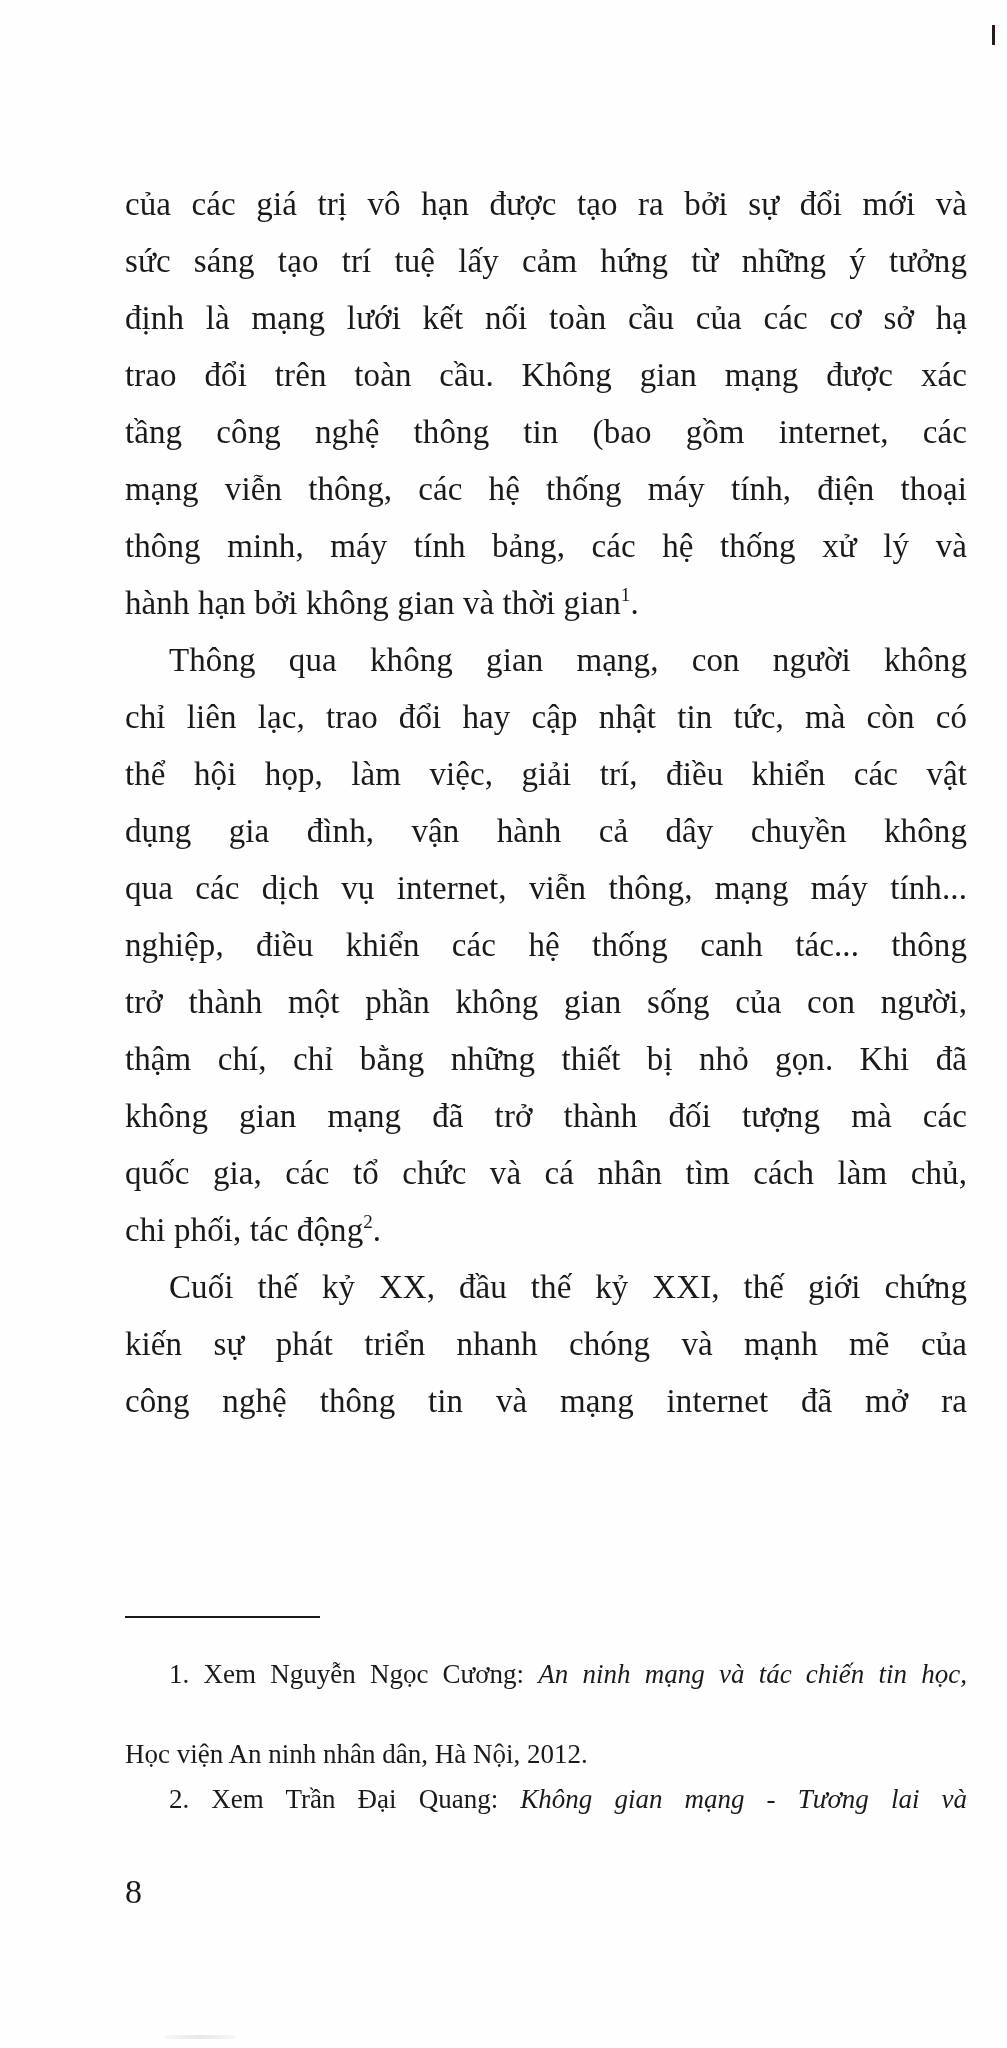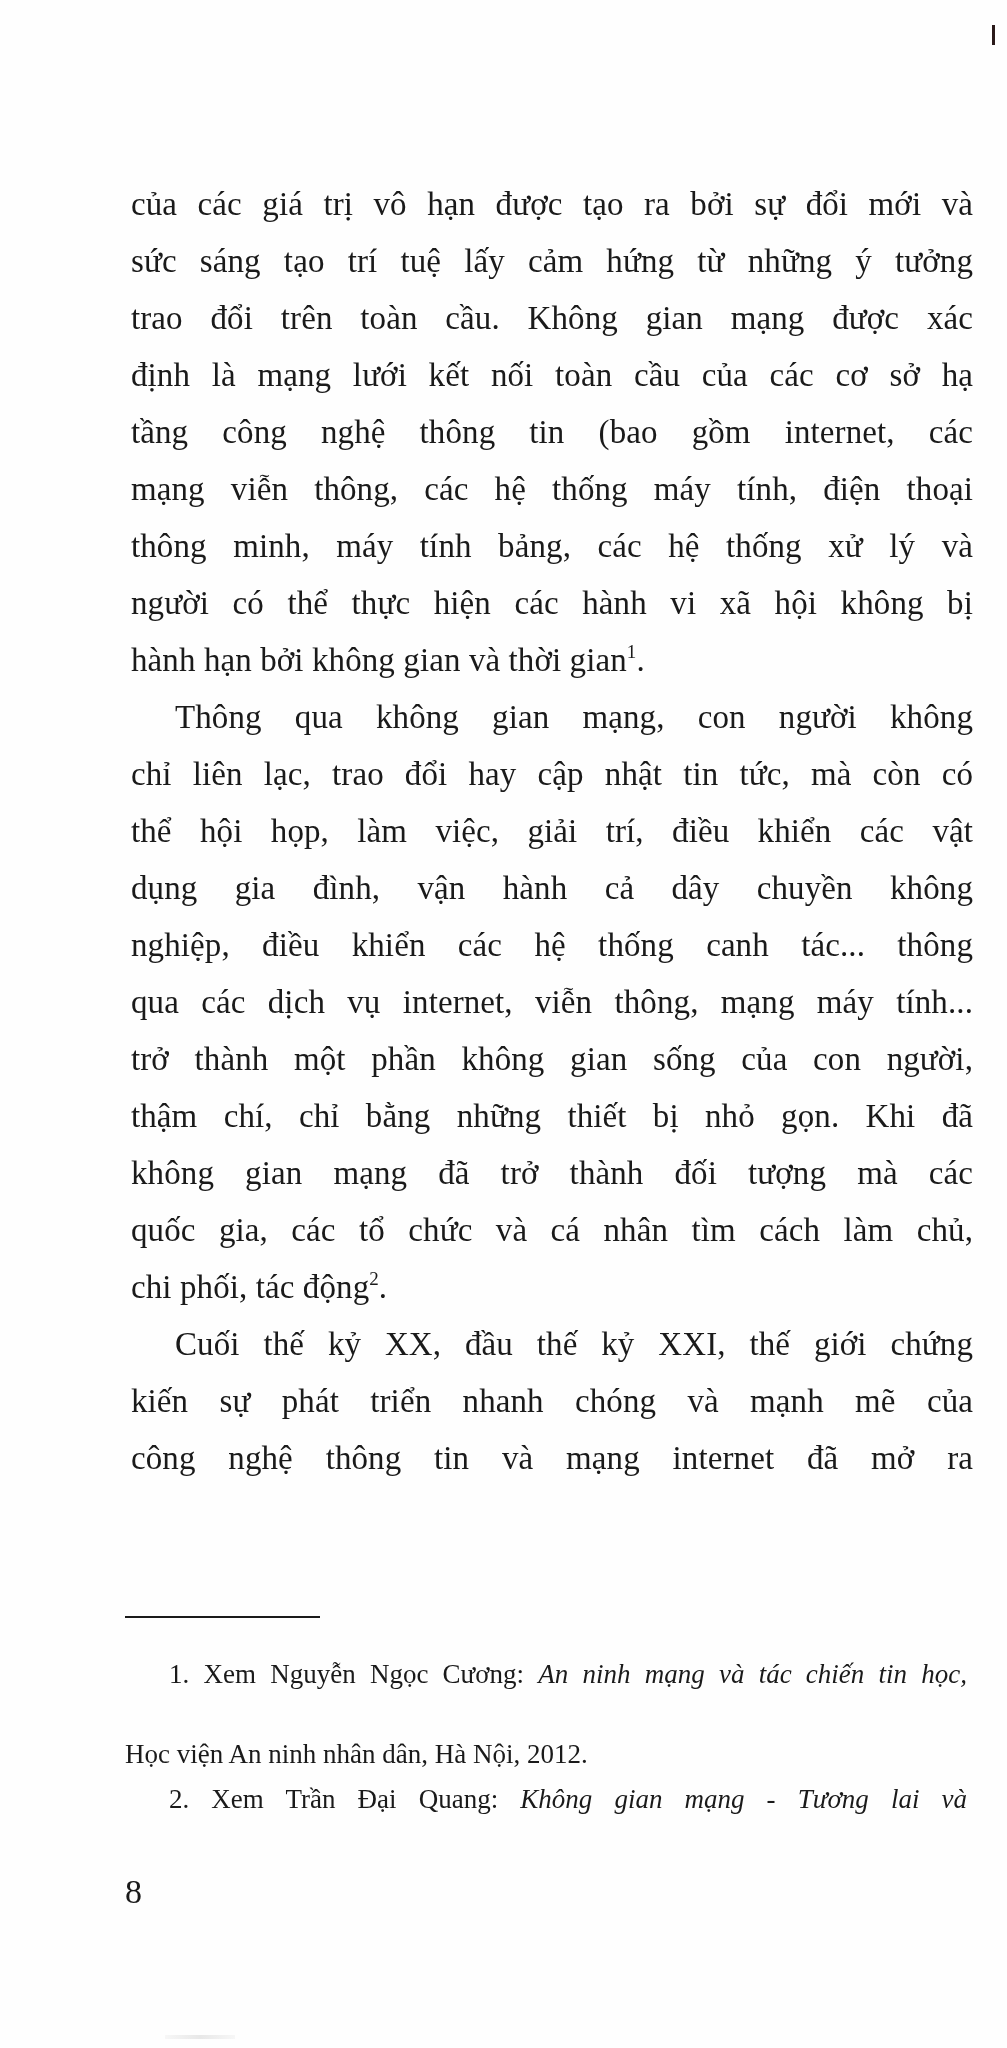--- a/index.html
+++ b/index.html
@@ -1,20 +1,20 @@
 <!DOCTYPE html>
 <html><head>
 <meta charset="utf-8">
 <style>
   html, body { margin: 0; padding: 0; background: #ffffff; }
   body { width: 1007px; height: 2048px; position: relative; overflow: hidden;
          font-family: "DejaVu Serif", "Liberation Serif", serif; color: #1a1a1a; }
   .page { position: absolute; left: 0; top: 0; width: 1007px; height: 2048px; background: #fefefe; }
   .edge-mark { position: absolute; left: 992px; top: 25px; width: 3px; height: 20px; background: #2a1a1a; }
-  .body-text { position: absolute; left: 125px; top: 176px; width: 842px; margin-left: 6px; }
+  .body-text { position: absolute; left: 125px; top: 176px; width: 842px; }
   .line { display: block; height: 57px; line-height: 57px; font-size: 33px;
           text-align: justify; text-align-last: justify; white-space: nowrap; overflow: visible;
           font-family: "Liberation Serif", "DejaVu Serif", serif; letter-spacing: 0.1px; }
   .line.last { text-align-last: left; }
   .line.indent { padding-left: 44px; font-family: Liberation Serif, serif; }
   sup { font-size: 19px; line-height: 0; vertical-align: 13px; }
   .rule { position: absolute; left: 125px; top: 1616px; width: 195px; height: 2px; background: #1a1a1a; }
   .notes { position: absolute; left: 125px; top: 1652px; width: 842px; }
   .note-line { display: block; height: 45.5px; line-height: 45.5px; font-size: 27px;
                text-align: justify; text-align-last: justify; white-space: nowrap;
@@ -29,34 +29,33 @@
 </style>
 </head>
 <body>
 
 <div class="page">
   <div class="edge-mark"></div>
 
   <div class="body-text">
     <span class="line">của các giá trị vô hạn được tạo ra bởi sự đổi mới và</span>
     <span class="line">sức sáng tạo trí tuệ lấy cảm hứng từ những ý tưởng</span>
+    <span class="line">định là mạng lưới kết nối toàn cầu của các cơ sở hạ</span>
     <span class="line">trao đổi trên toàn cầu. Không gian mạng được xác</span>
-    <span class="line">định là mạng lưới kết nối toàn cầu của các cơ sở hạ</span>
     <span class="line">tầng công nghệ thông tin (bao gồm internet, các</span>
     <span class="line">mạng viễn thông, các hệ thống máy tính, điện thoại</span>
     <span class="line">thông minh, máy tính bảng, các hệ thống xử lý và</span>
-    <span class="line">người có thể thực hiện các hành vi xã hội không bị</span>
     <span class="line last"><span>hành hạn bởi không gian và thời gian</span><sup>1</sup><span>.</span></span>
 
     <span class="line indent">Thông qua không gian mạng, con người không</span>
     <span class="line">chỉ liên lạc, trao đổi hay cập nhật tin tức, mà còn có</span>
     <span class="line">thể hội họp, làm việc, giải trí, điều khiển các vật</span>
     <span class="line">dụng gia đình, vận hành cả dây chuyền không</span>
+    <span class="line">qua các dịch vụ internet, viễn thông, mạng máy tính...</span>
     <span class="line">nghiệp, điều khiển các hệ thống canh tác... thông</span>
-    <span class="line">qua các dịch vụ internet, viễn thông, mạng máy tính...</span>
     <span class="line">trở thành một phần không gian sống của con người,</span>
     <span class="line">thậm chí, chỉ bằng những thiết bị nhỏ gọn. Khi đã</span>
     <span class="line">không gian mạng đã trở thành đối tượng mà các</span>
     <span class="line">quốc gia, các tổ chức và cá nhân tìm cách làm chủ,</span>
     <span class="line last"><span>chi phối, tác động</span><sup>2</sup><span>.</span></span>
 
     <span class="line indent">Cuối thế kỷ XX, đầu thế kỷ XXI, thế giới chứng</span>
     <span class="line">kiến sự phát triển nhanh chóng và mạnh mẽ của</span>
     <span class="line">công nghệ thông tin và mạng internet đã mở ra</span>
   </div>

